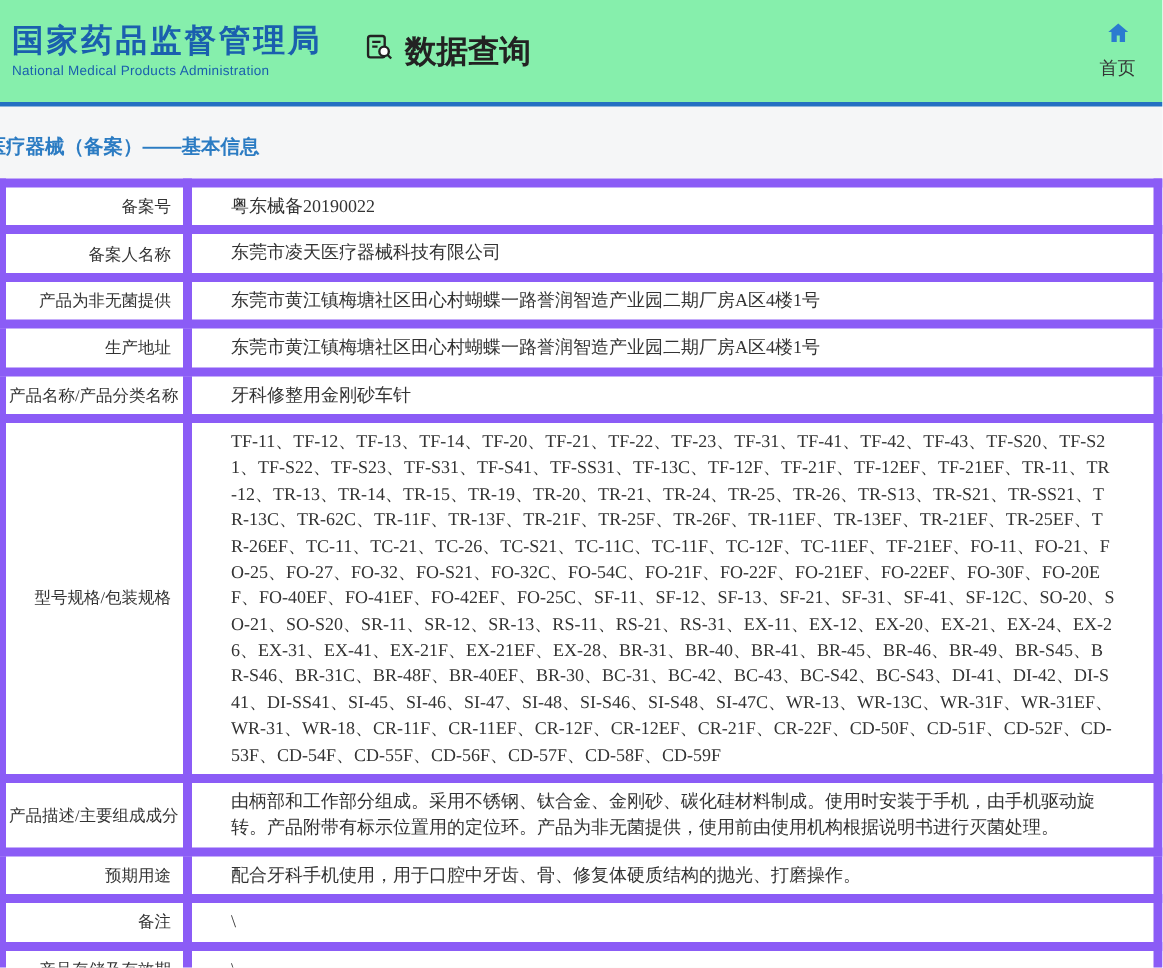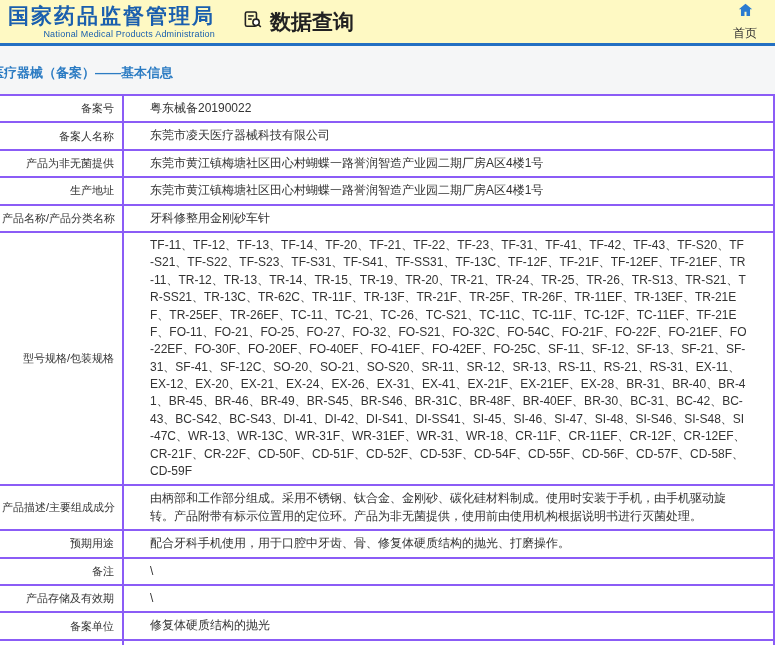--- a/index.html
+++ b/index.html
@@ -4,26 +4,26 @@
 <style>
   * { box-sizing: border-box; }
   html,body { margin:0; padding:0; }
   body {
     width:775px; height:645px; overflow:hidden;
     font-family:"Liberation Sans","DejaVu Sans",sans-serif;
     background:#f5f6f7; color:#333;
   }
   
   .site-header {
-    background:#fef9c3; height:43px; display:flex; align-items:center;
+    background:#86efac; height:68px; display:flex; align-items:center;
     padding:0 10px 0 8px;
   }
   .logo { display:flex; flex-direction:column; justify-content:center; cursor:pointer; }
   .logo-cn { color:#1a5fae; font-size:21px; font-weight:bold; letter-spacing:2px; line-height:1.1; }
-  .logo-en { color:#1a5fae; font-size:9px; margin-top:2px; letter-spacing:0.2px;text-align:right; }
+  .logo-en { color:#1a5fae; font-size:9px; margin-top:2px; letter-spacing:0.2px; }
   .data-query {
     margin-left:28px; display:flex; align-items:center; gap:8px;
     font-size:21px; font-weight:bold; color:#222; cursor:pointer;
   }
   .header-right { margin-left:auto; display:flex; gap:29px; padding-right:8px; }
   .nav-item {
     display:flex; flex-direction:column; align-items:center; gap:4px;
     font-size:12px; color:#333; text-decoration:none; cursor:pointer;
   }
   .divider { height:3px; background:#2470c2; }
@@ -32,21 +32,21 @@
   .page-title {
     color:#2c7cc3; font-size:13px; font-weight:bold;
     margin:0 0 12px -9px; white-space:nowrap;
   }
   table {
     width:777px; margin-left:-2px; border-collapse:collapse;
     background:#fff; table-layout:fixed;
   }
   col.c-label { width:124px; }
   th, td {
-    border:2px solid #8b5cf6; vertical-align:middle;
+    border:6px solid #8b5cf6; vertical-align:middle;font-family:Liberation Serif, serif;
   }
   th {
     font-weight:normal; font-size:11px; color:#333;
     text-align:right; padding:4px 8px 4px 2px; white-space:nowrap;
     background:#fff;
   }
   td {
     font-size:12px; color:#333; text-align:left;
     padding:4px 26px; line-height:1.45; word-break:break-all;
   }

